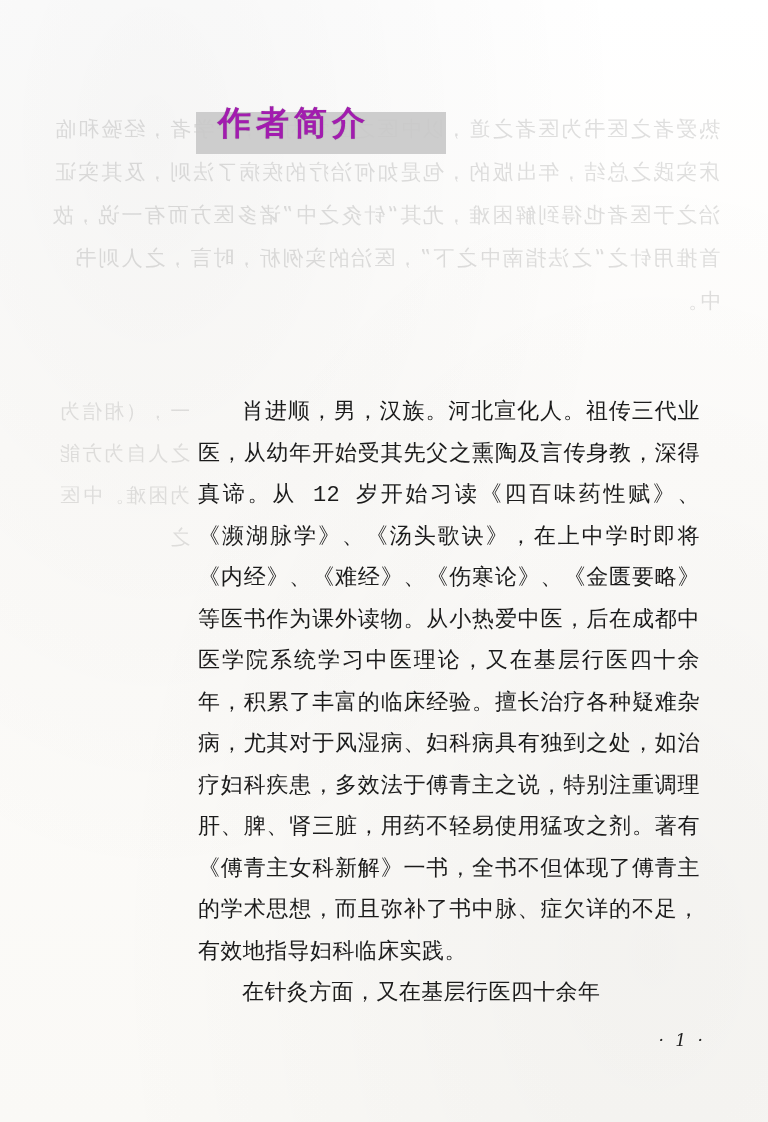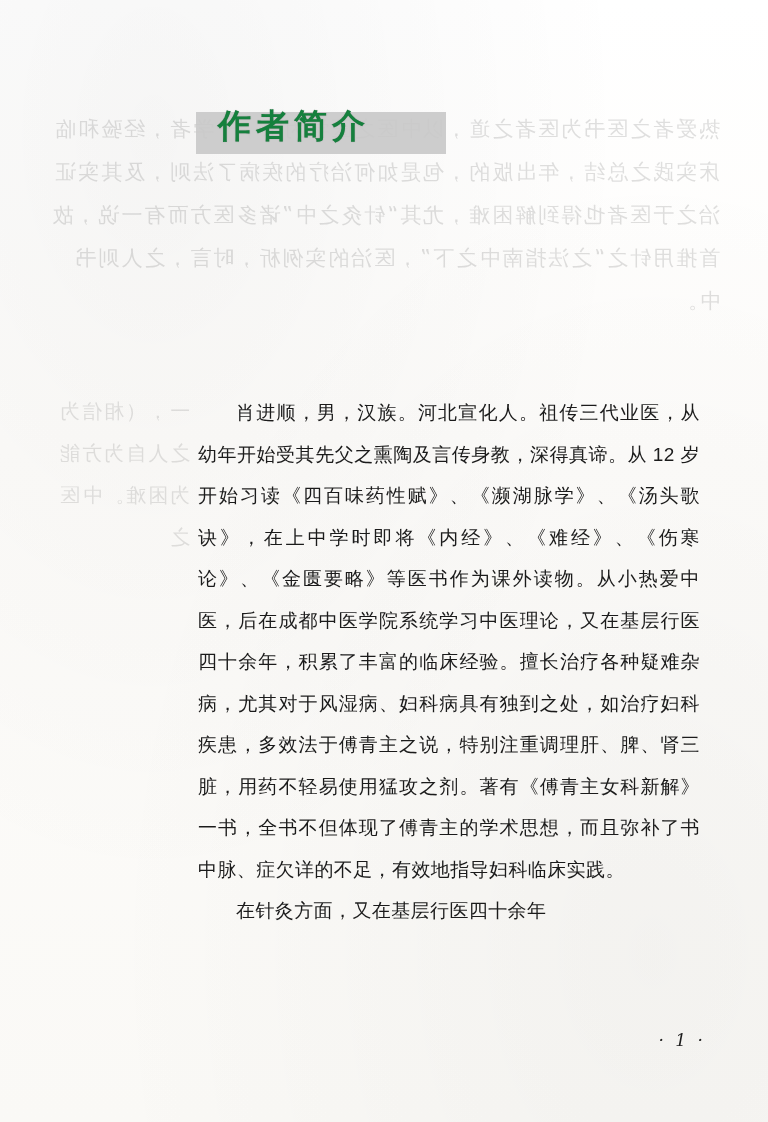--- a/index.html
+++ b/index.html
@@ -44,25 +44,25 @@
     top: 8px;
     width: 250px;
     height: 42px;
     background: #c9c9c9;
     opacity: 0.92;
   }
   .heading-text {
     position: absolute;
     left: 22px;
     top: 0px;
-    font-family: Liberation Sans, sans-serif;
+    font-family: Liberation Mono, monospace;
     font-size: 33px;
     font-weight: bold;
     letter-spacing: 5px;
-    color: #15803d;
+    color: #a21caf;
     line-height: 44px;
     white-space: nowrap;
     text-shadow: 0 0 1px rgba(0,0,0,0.35);
   }
 
   
   .ghost-layer {
     position: absolute;
     left: 48px;
     top: 108px;
@@ -95,27 +95,27 @@
     pointer-events: none;
     white-space: pre-wrap;
   }
 
   
   .body-text {
     position: absolute;
     left: 198px;
     top: 392px;
     width: 502px;
-    font-size: 19px;
+    font-size: 22px;
     line-height: 41.5px;
     color: #1b1b1b;
     letter-spacing: 0.4px;
     text-align: justify;
     text-justify: inter-character;
-    font-family: Liberation Sans, sans-serif;
+    font-family: Liberation Mono, monospace;
   }
   .body-text p {
     margin: 0;
     text-indent: 2em;
   }
 
   
   .page-number {
     position: absolute;
     right: 62px;

